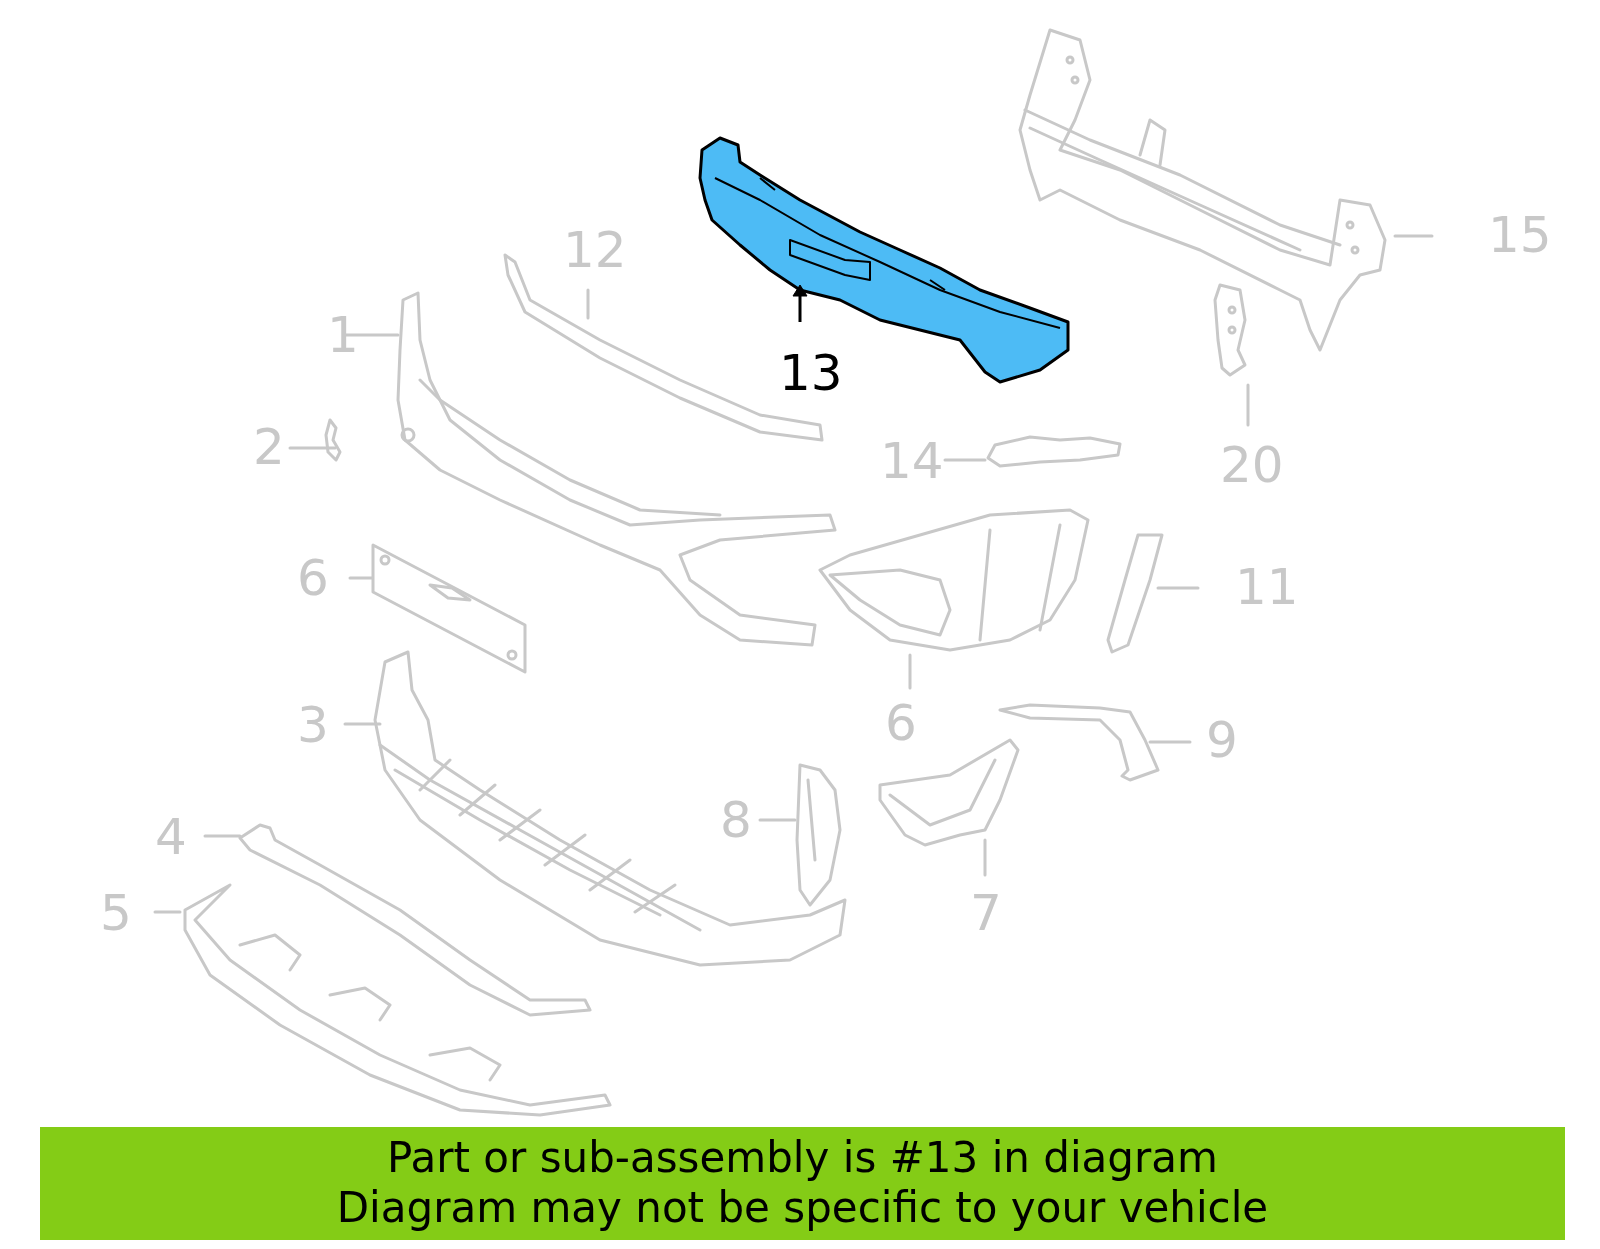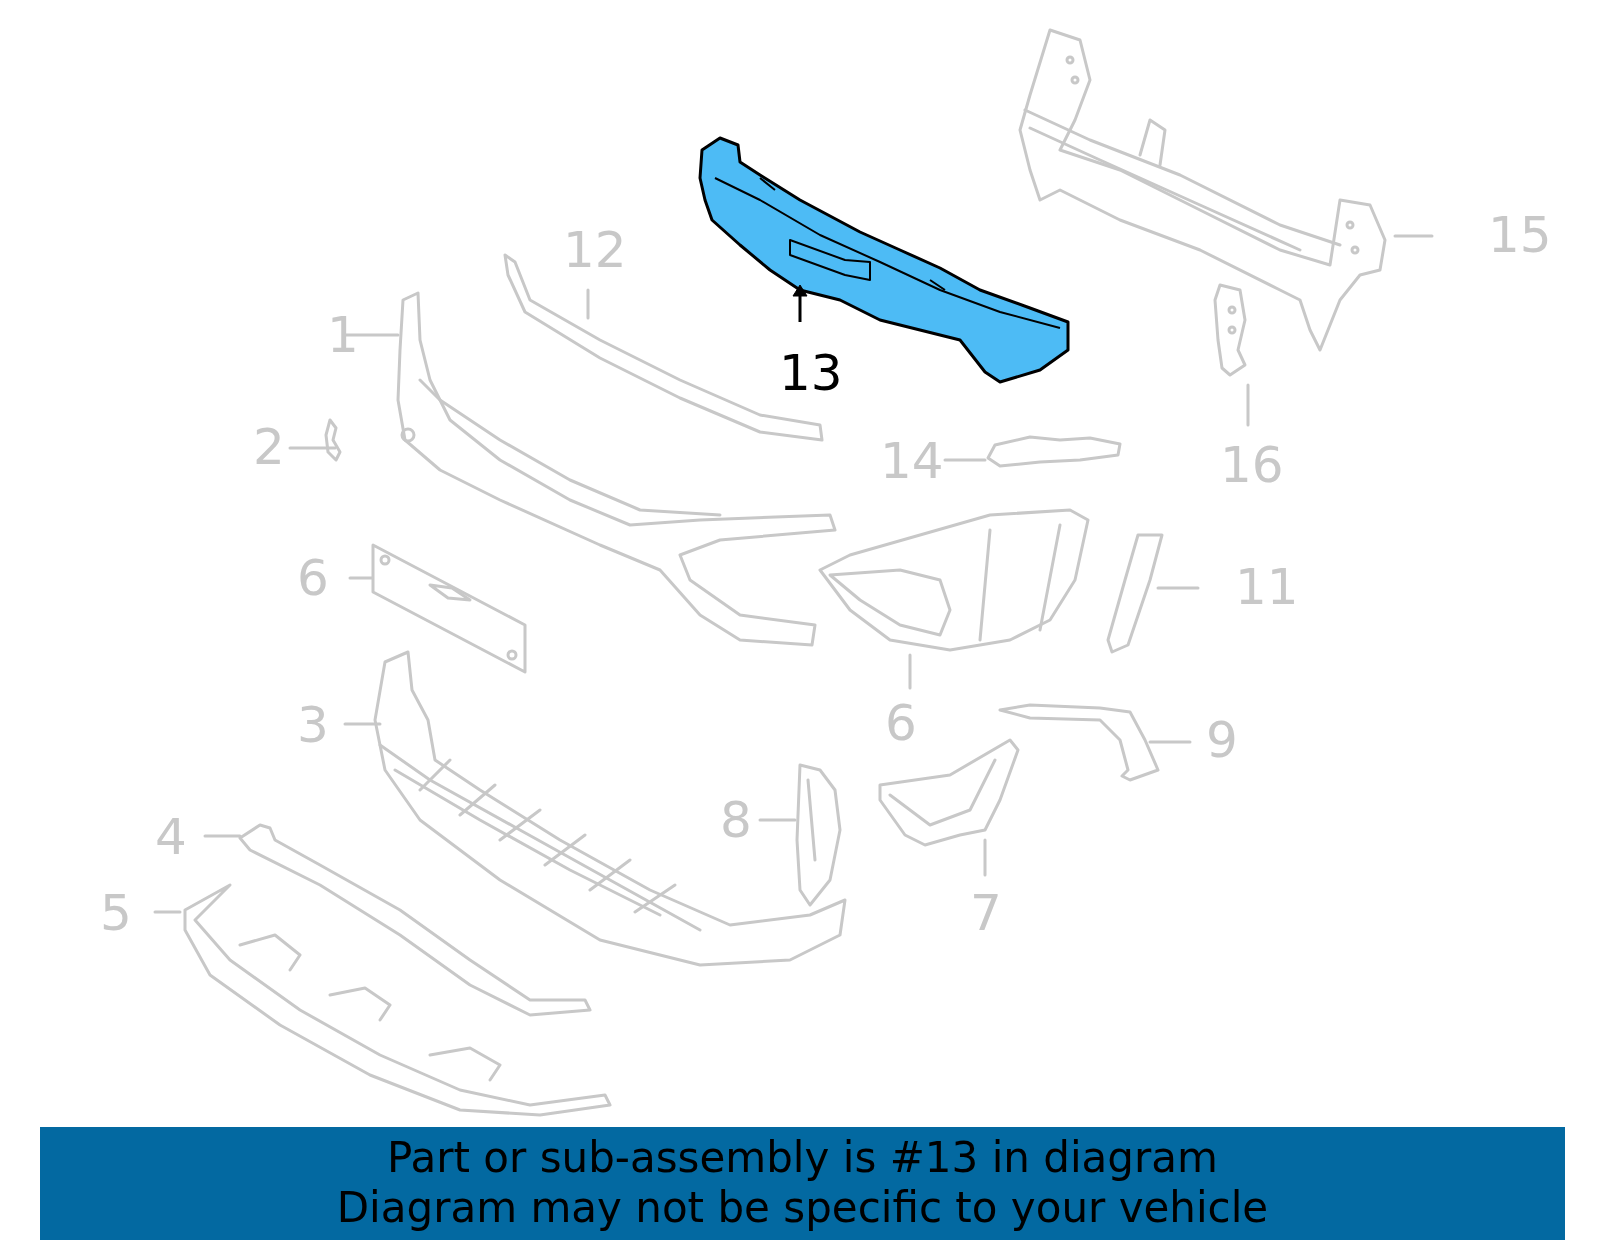--- a/index.html
+++ b/index.html
@@ -1,20 +1,20 @@
 <!DOCTYPE html>
 <html><head>
 <meta charset="utf-8">
 <style>
   html, body { margin: 0; padding: 0; background: #ffffff; }
   body { width: 1600px; height: 1249px; position: relative; overflow: hidden; font-family: "DejaVu Sans", sans-serif; }
   #diagram { position: absolute; left: 0; top: 0; width: 1600px; height: 1249px; }
   .callout { position: absolute; font-family: "DejaVu Sans", sans-serif; font-size: 50px; line-height: 1; color: #c8c8c8; }
   .callout.active { color: #000000; }
-  #banner { position: absolute; left: 40px; top: 1127px; width: 1525px; height: 113px; background: #0369a1; text-align: center; }
+  #banner { position: absolute; left: 40px; top: 1127px; width: 1525px; height: 113px; background: #84cc16; text-align: center; }
   #banner .line { font-family: "DejaVu Sans", sans-serif; font-size: 42px; line-height: 50px; color: #000; }
   #banner .line1 { padding-top: 6px; }
 </style>
 </head>
 <body>
 
 <svg id="diagram" viewBox="0 0 1600 1249" xmlns="http://www.w3.org/2000/svg">
   <g fill="none" stroke="#c8c8c8" stroke-width="3" stroke-linejoin="round" stroke-linecap="round">
 
     <g>
@@ -138,18 +138,18 @@
 <div class="callout" style="left:297px;top:553px;">6</div>
 <div class="callout" style="left:970px;top:888px;">7</div>
 <div class="callout" style="left:720px;top:795px;">8</div>
 <div class="callout" style="left:1206px;top:715px;">9</div>
 <div class="callout" style="left:885px;top:698px;">6</div>
 <div class="callout" style="left:1200px;top:562px;margin-left:35px;">11</div>
 <div class="callout" style="left:563px;top:225px;">12</div>
 <div class="callout active" style="left:779px;top:334px;margin-top:14px;">13</div>
 <div class="callout" style="left:880px;top:436px;text-align:center;">14</div>
 <div class="callout" style="left:1440px;top:210px;margin-left:48px;">15</div>
-<div class="callout" style="left:1220px;top:440px;">16</div>
+<div class="callout" style="left:1220px;top:440px;">20</div>
 
 <div id="banner">
   <div class="line line1">Part or sub-assembly is #13 in diagram</div>
   <div class="line">Diagram may not be specific to your vehicle</div>
 </div>
 
 </body></html>

